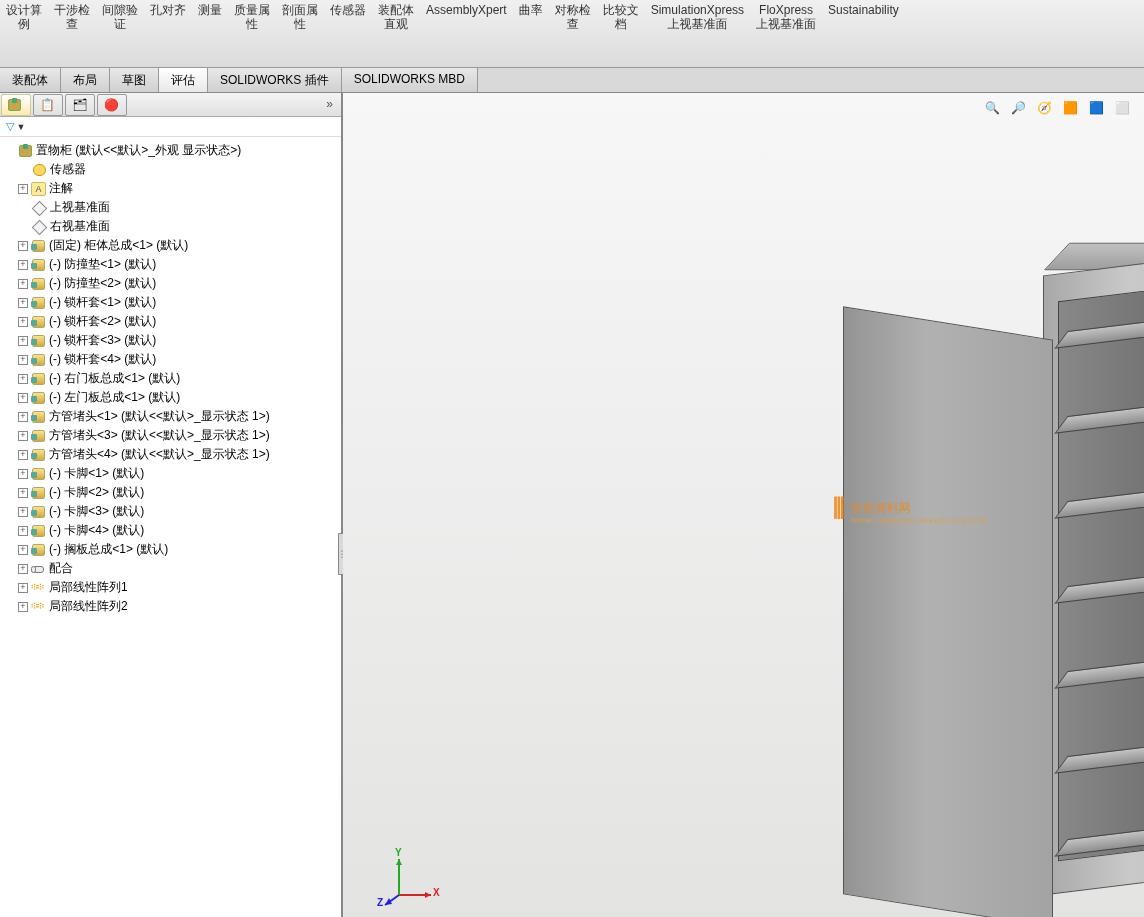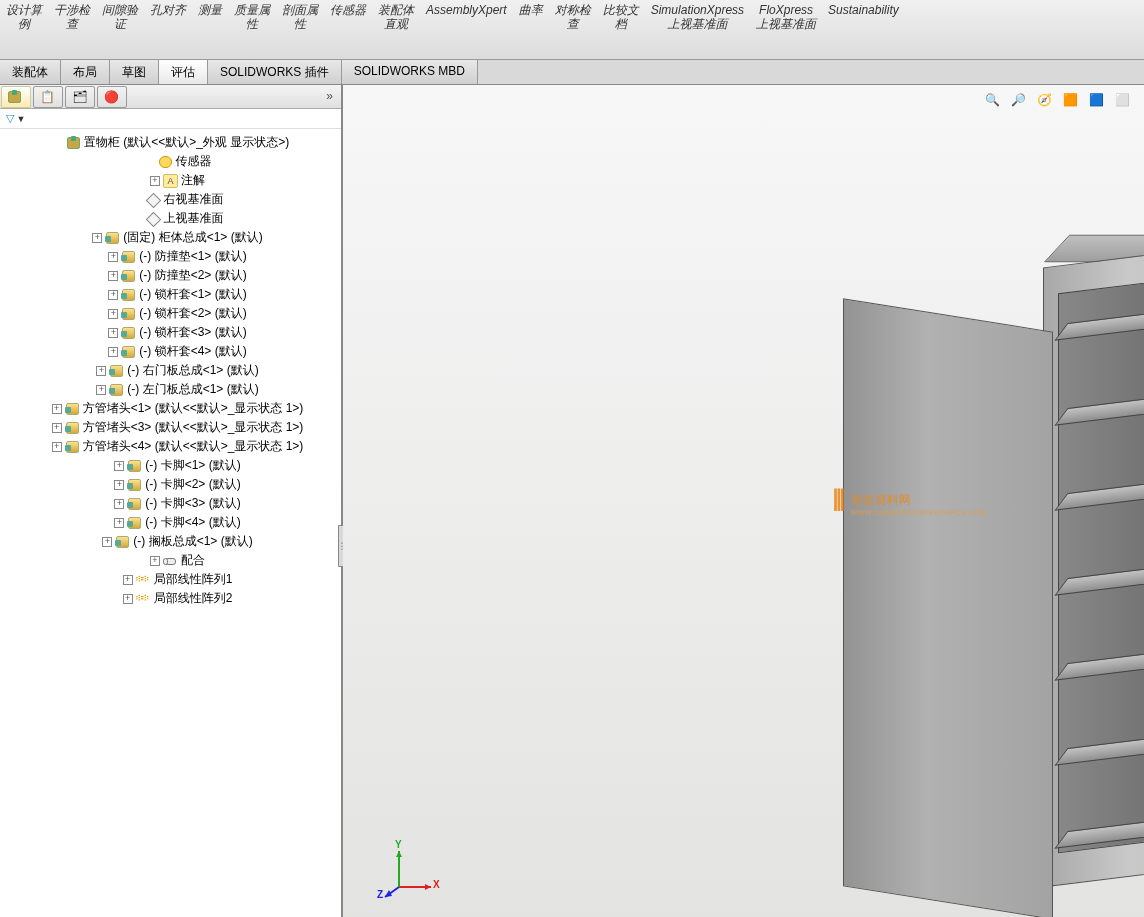--- a/index.html
+++ b/index.html
@@ -1,35 +1,35 @@
 <!DOCTYPE html>
 <html><head>
 <meta charset="utf-8">
 <style>
 * { box-sizing: border-box; margin: 0; padding: 0; font-family: "Microsoft YaHei", Arial, sans-serif; font-size: 12px; }
 body { background: #e8e8e8; width: 1144px; height: 917px; overflow: hidden; }
 
-.toolbar-top { display: flex; background: linear-gradient(#f0f0f0,#dcdcdc); border-bottom: 1px solid #999; padding: 2px 0 0 0; height: 60px; font-style: italic; }
+.toolbar-top { display: flex; background: linear-gradient(#f0f0f0,#dcdcdc); border-bottom: 1px solid #999; padding: 2px 0 0 0; height: 68px; }
 .tool-item { display: flex; flex-direction: column; align-items: center; justify-content: flex-start; padding: 1px 6px; color: #333; cursor: pointer; white-space: pre; text-align: center; line-height: 14px; }
 
 .tabstrip { display: flex; background: #d9d9d9; border-bottom: 1px solid #888; height: 25px; }
 .tab { padding: 4px 12px; border-right: 1px solid #999; background: linear-gradient(#e8e8e8,#d0d0d0); cursor: pointer; }
 .tab.active { background: linear-gradient(#fff,#e8e8e8); font-weight: normal; }
 
 .main { display: flex; height: 839px; }
 .sidebar { width: 343px; background: #fff; border-right: 2px solid #888; position: relative; }
 .panel-tabs { display: flex; background: linear-gradient(#f4f4f4,#e0e0e0); height: 24px; border-bottom: 1px solid #aaa; }
 .panel-tab { width: 30px; height: 22px; border: 1px solid #999; margin: 1px; display:flex; align-items:center; justify-content:center; cursor:pointer; border-radius:2px; }
 .panel-tab.active { background: linear-gradient(#fff,#ffe9b0); border-color:#cc9; }
 .expand-arrow { margin-left:auto; padding:4px 8px; cursor:pointer; color:#555; }
 
 .filter-row { display:flex; align-items:center; padding: 3px 6px; background:#fff; border-bottom:1px solid #ddd; font-size:12px; color:#27c; }
 
 .tree { padding: 4px 2px; overflow:auto; height: 760px; }
-.tree-row { display:flex; align-items:center; padding: 1px 2px; white-space: nowrap; cursor: pointer; justify-content: center; }
+.tree-row { display:flex; align-items:center; padding: 1px 2px; white-space: nowrap; cursor: pointer; }
 .exp { width:10px; height:10px; border:1px solid #888; display:inline-flex; align-items:center; justify-content:center; font-size:9px; line-height:9px; margin-right:3px; background:#fff; color:#555; flex-shrink:0;}
 .noexp { width:14px; display:inline-block; flex-shrink:0;}
 .ticon { width:15px; height:14px; display:inline-block; margin-right:3px; flex-shrink:0; position:relative; }
 .ind { display:inline-block; flex-shrink:0; }
 
 .ico-asm::before { content:""; position:absolute; inset:1px; background:#c9a54a; border:1px solid #7a5; border-radius:2px;}
 .ico-asm::after { content:""; position:absolute; left:5px; top:0; width:5px; height:5px; background:#4a7; border-radius:1px;}
 .ico-sensor::before{content:"";position:absolute;inset:1px;background:#ffd860;border:1px solid #c90;border-radius:7px;}
 .ico-annot::before{content:"A";position:absolute;inset:0;background:#ffeb9c;border:1px solid #cb6;color:#555;font-size:9px;text-align:center;line-height:12px;border-radius:2px;}
 .ico-plane::before{content:"";position:absolute;left:2px;top:2px;width:9px;height:9px;border:1px solid #888;transform:rotate(45deg);background:#f4f4f4;}
@@ -135,27 +135,27 @@
         <div class="tree-row">
           <span class="ind" style="width: 14px;"></span>
           <span class="exp">+</span>
           <span class="ticon ico-annot"></span>
           <span>注解</span>
         </div>
         <div class="tree-row">
           <span class="ind" style="width: 14px;"></span>
           <span class="noexp"></span>
           <span class="ticon ico-plane"></span>
-          <span>右视基准面</span>
+          <span>上视基准面</span>
         </div>
         <div class="tree-row">
           <span class="ind" style="width: 14px;"></span>
           <span class="noexp"></span>
           <span class="ticon ico-plane"></span>
-          <span>上视基准面</span>
+          <span>右视基准面</span>
         </div>
         <div class="tree-row">
           <span class="ind" style="width: 14px;"></span>
           <span class="exp">+</span>
           <span class="ticon ico-part"></span>
           <span>(固定) 柜体总成&lt;1&gt; (默认)</span>
         </div>
         <div class="tree-row">
           <span class="ind" style="width: 14px;"></span>
           <span class="exp">+</span>

